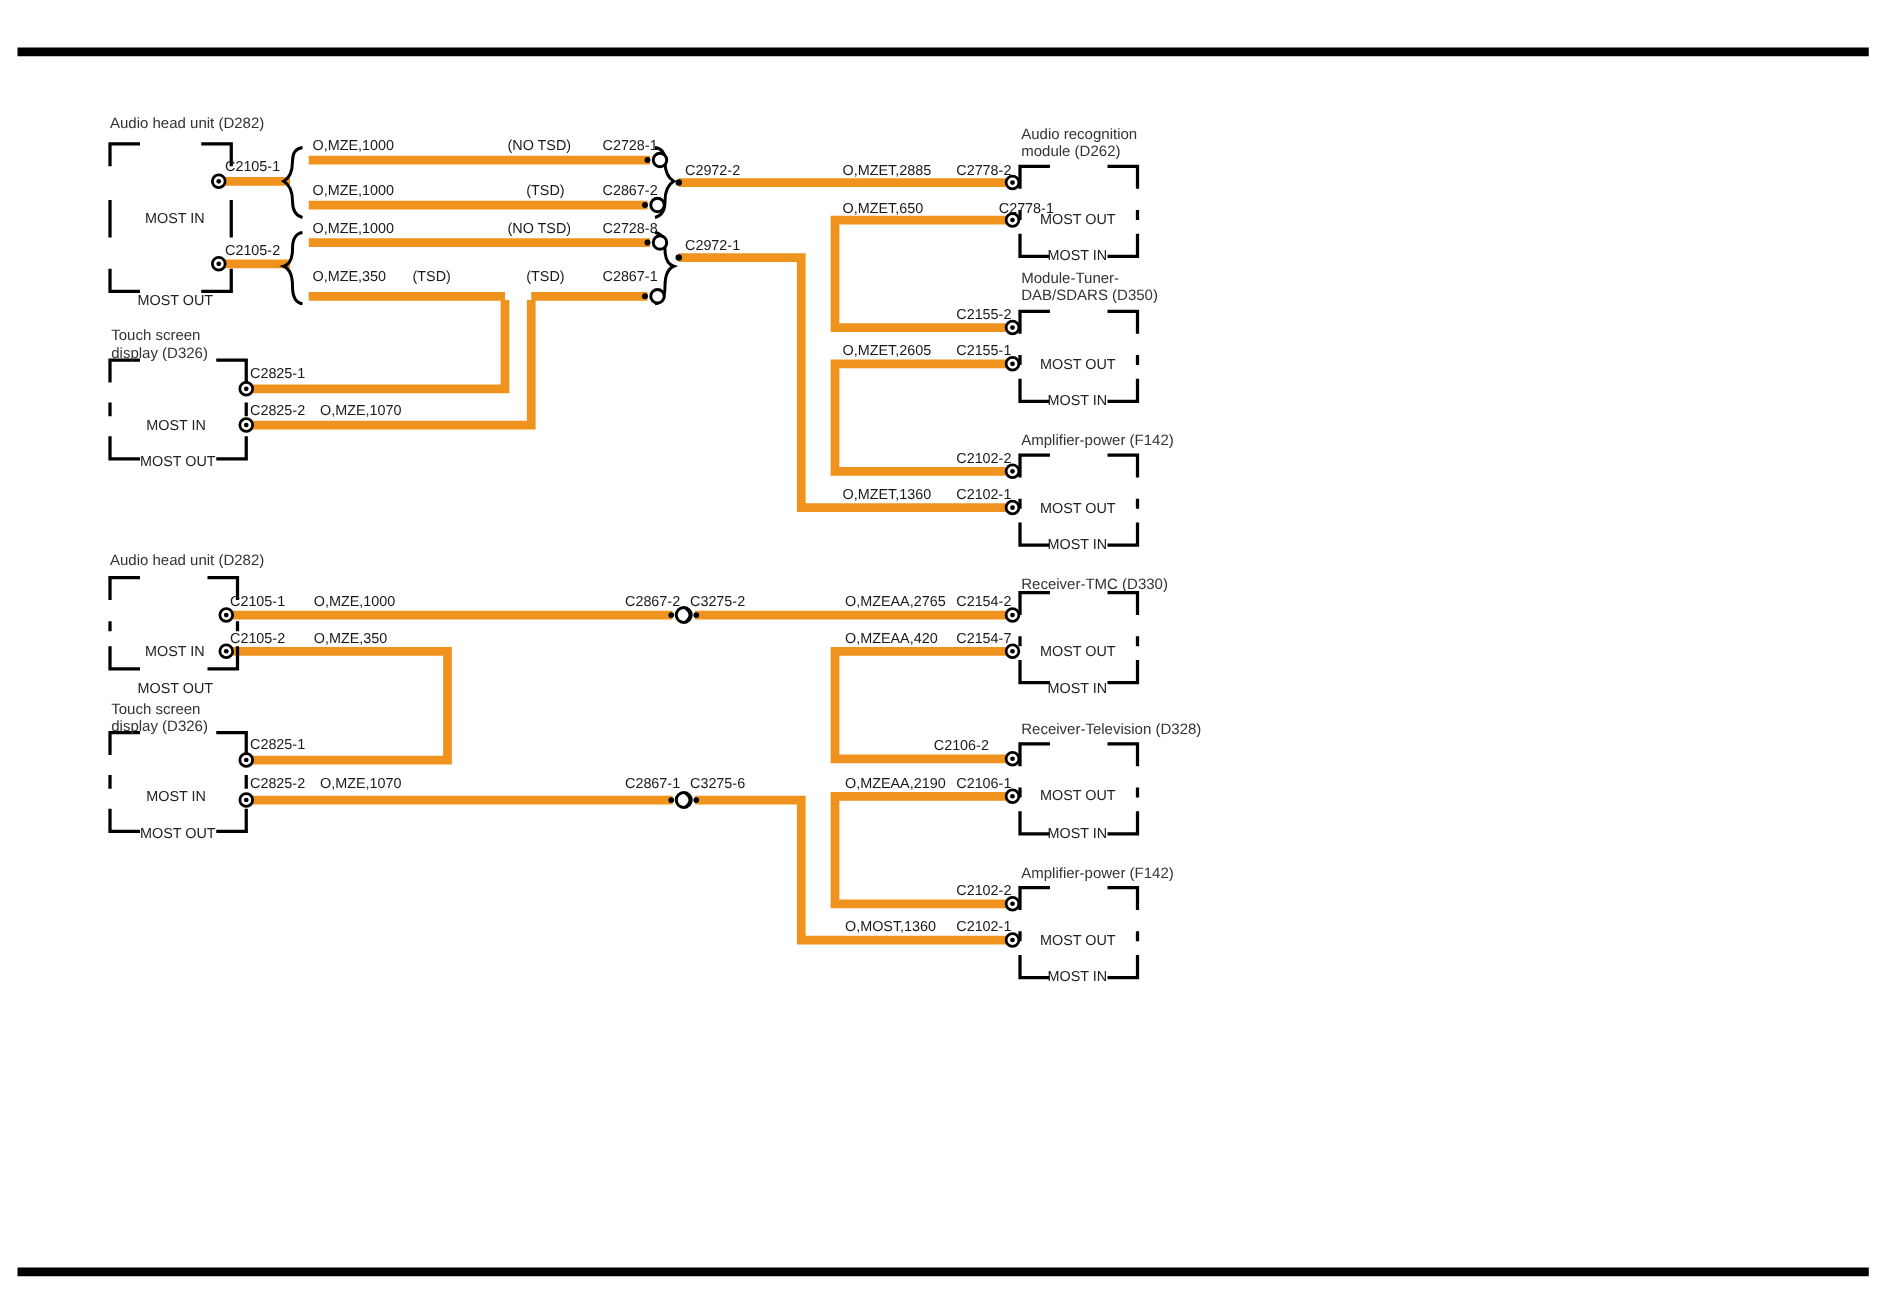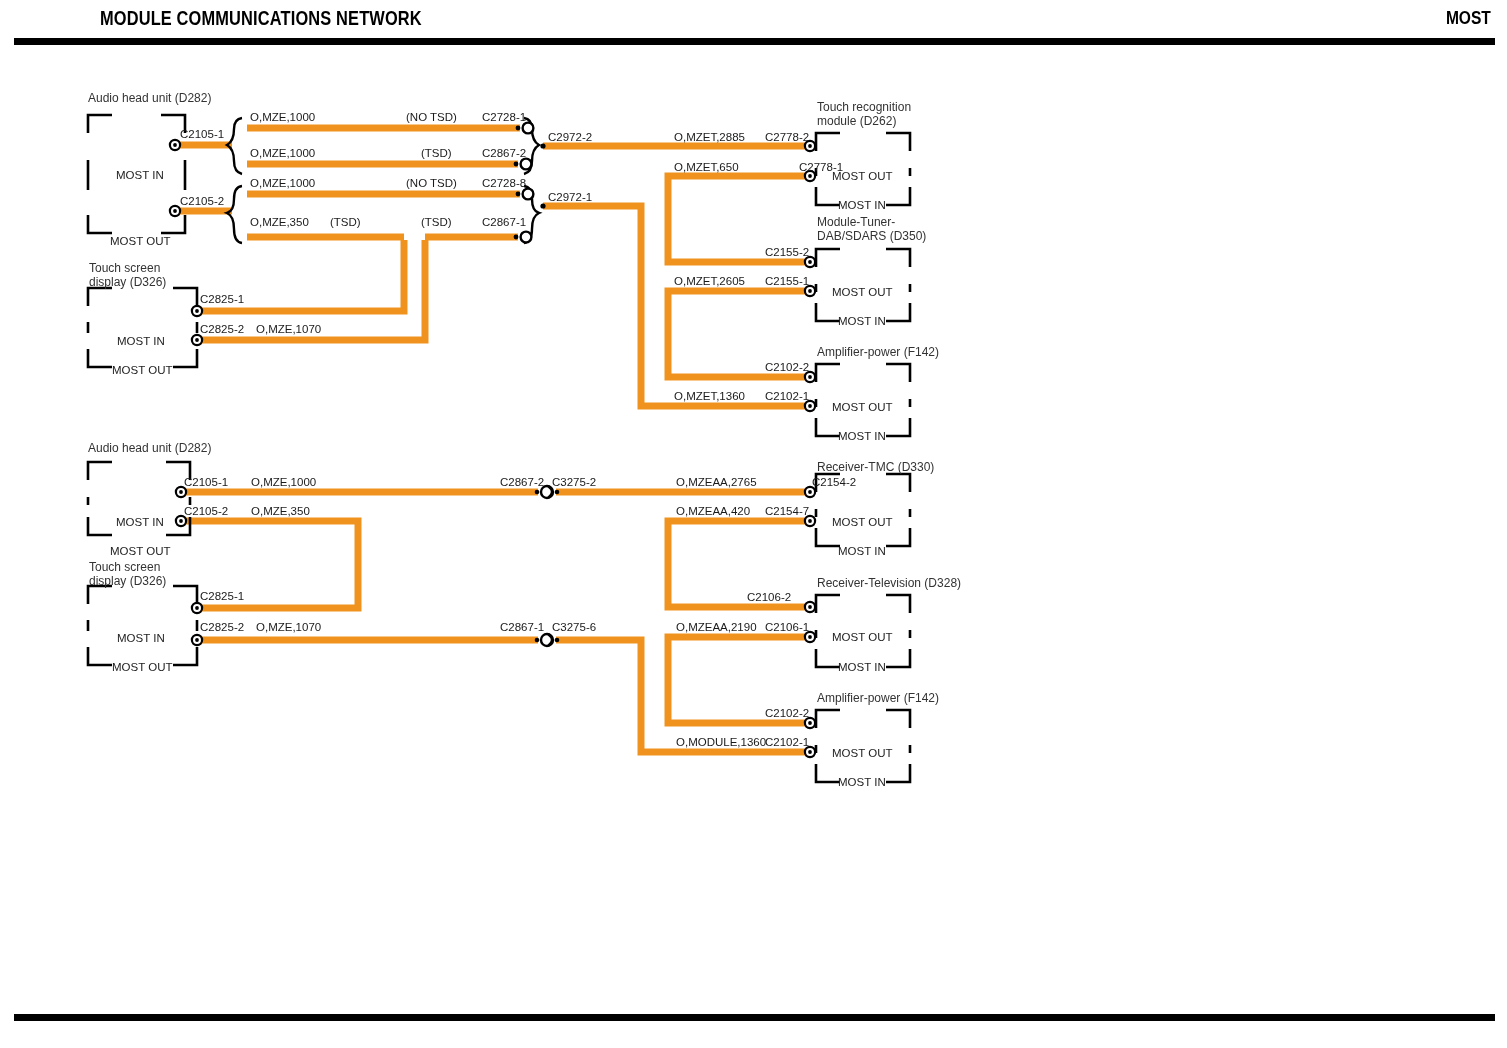--- a/index.html
+++ b/index.html
@@ -16,24 +16,20 @@
   svg.canvas{position:absolute;left:0;top:0;width:1507px;height:1048px;}
   .lbl{position:absolute;font-size:11.5px;color:#1a1a1a;white-space:nowrap;line-height:13px;}
   .lbl.t{font-size:12px;color:#333;}
   .lbl.io{font-size:11.5px;color:#222;margin-top:30px;}
 </style>
 </head>
 <body>
 
 <div id="page">
 
-  <div class="hdr">
-    <div class="hdr-title">MODULE COMMUNICATIONS NETWORK</div>
-    <div class="hdr-right">MOST</div>
-  </div>
   <div class="rule rule-top"></div>
   <div class="rule rule-bot"></div>
 
   <svg class="canvas" viewBox="0 0 1507 1048">
     <g stroke="#F0931E" stroke-width="7" fill="none" stroke-linecap="butt">
 
       <path d="M178 145 H232"></path>
 
       <path d="M247 128 H520"></path>
 
@@ -260,21 +256,21 @@
   <div class="lbl" style="left:548px;top:191px;">C2972-1</div>
 
   <div class="lbl t" style="left:89px;top:262px;">Touch screen</div>
   <div class="lbl t" style="left:89px;top:276px;">display (D326)</div>
   <div class="lbl io" style="left:117px;top:305px;">MOST IN</div>
   <div class="lbl io" style="left:112px;top:334px;">MOST OUT</div>
   <div class="lbl" style="left:200px;top:293px;">C2825-1</div>
   <div class="lbl" style="left:200px;top:323px;">C2825-2</div>
   <div class="lbl" style="left:256px;top:323px;">O,MZE,1070</div>
 
-  <div class="lbl t" style="left:817px;top:101px;">Touch recognition</div>
+  <div class="lbl t" style="left:817px;top:101px;">Audio recognition</div>
   <div class="lbl t" style="left:817px;top:115px;">module (D262)</div>
   <div class="lbl io" style="left:832px;top:140px;">MOST OUT</div>
   <div class="lbl io" style="left:838px;top:169px;">MOST IN</div>
   <div class="lbl" style="left:674px;top:131px;">O,MZET,2885</div>
   <div class="lbl" style="left:765px;top:131px;">C2778-2</div>
   <div class="lbl" style="left:674px;top:161px;">O,MZET,650</div>
   <div class="lbl" style="left:799px;top:161px;">C2778-1</div>
 
   <div class="lbl t" style="left:817px;top:216px;">Module-Tuner-</div>
   <div class="lbl t" style="left:817px;top:230px;">DAB/SDARS (D350)</div>
@@ -295,21 +291,21 @@
   <div class="lbl io" style="left:116px;top:486px;">MOST IN</div>
   <div class="lbl io" style="left:110px;top:515px;">MOST OUT</div>
   <div class="lbl" style="left:184px;top:476px;">C2105-1</div>
   <div class="lbl" style="left:251px;top:476px;">O,MZE,1000</div>
   <div class="lbl" style="left:184px;top:505px;">C2105-2</div>
   <div class="lbl" style="left:251px;top:505px;">O,MZE,350</div>
 
   <div class="lbl" style="left:500px;top:476px;">C2867-2</div>
   <div class="lbl" style="left:552px;top:476px;">C3275-2</div>
   <div class="lbl" style="left:676px;top:476px;">O,MZEAA,2765</div>
-  <div class="lbl" style="left:765px;top:476px;margin-left:47px;">C2154-2</div>
+  <div class="lbl" style="left:765px;top:476px;">C2154-2</div>
 
   <div class="lbl t" style="left:817px;top:461px;">Receiver-TMC (D330)</div>
   <div class="lbl io" style="left:832px;top:486px;">MOST OUT</div>
   <div class="lbl io" style="left:838px;top:515px;">MOST IN</div>
   <div class="lbl" style="left:676px;top:505px;">O,MZEAA,420</div>
   <div class="lbl" style="left:765px;top:505px;">C2154-7</div>
 
   <div class="lbl t" style="left:89px;top:561px;">Touch screen</div>
   <div class="lbl t" style="left:89px;top:575px;">display (D326)</div>
   <div class="lbl io" style="left:117px;top:602px;">MOST IN</div>
@@ -325,16 +321,16 @@
   <div class="lbl io" style="left:832px;top:601px;">MOST OUT</div>
   <div class="lbl io" style="left:838px;top:631px;">MOST IN</div>
   <div class="lbl" style="left:747px;top:591px;">C2106-2</div>
   <div class="lbl" style="left:676px;top:621px;">O,MZEAA,2190</div>
   <div class="lbl" style="left:765px;top:621px;">C2106-1</div>
 
   <div class="lbl t" style="left:817px;top:692px;">Amplifier-power (F142)</div>
   <div class="lbl io" style="left:832px;top:717px;">MOST OUT</div>
   <div class="lbl io" style="left:838px;top:746px;">MOST IN</div>
   <div class="lbl" style="left:765px;top:707px;">C2102-2</div>
-  <div class="lbl" style="left:676px;top:736px;">O,MODULE,1360</div>
+  <div class="lbl" style="left:676px;top:736px;">O,MOST,1360</div>
   <div class="lbl" style="left:765px;top:736px;">C2102-1</div>
 
 </div>
 
 </body></html>

